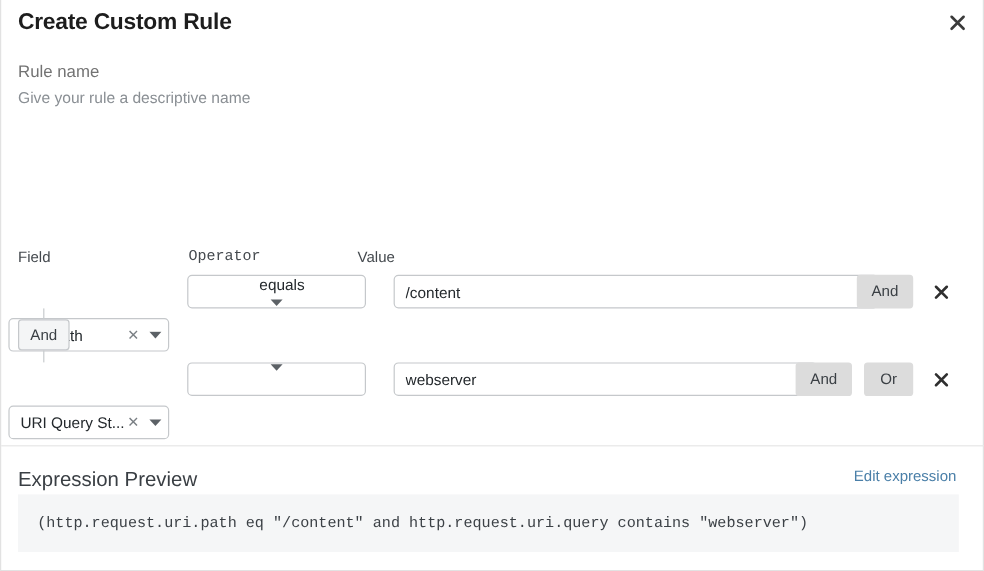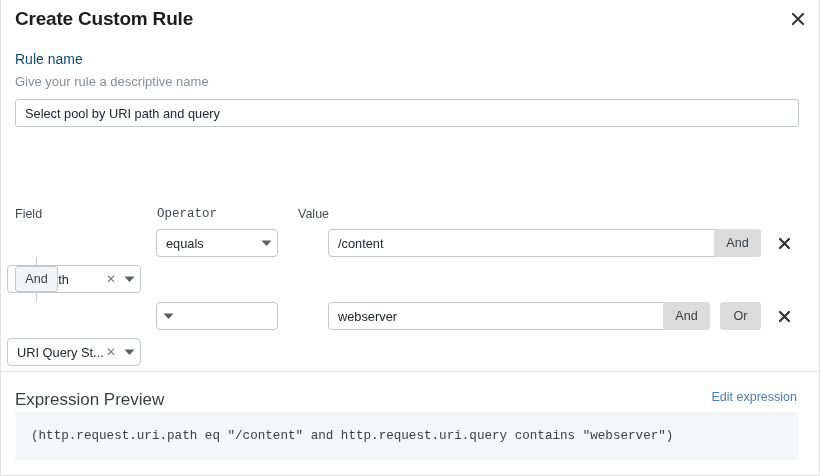--- a/index.html
+++ b/index.html
@@ -27,21 +27,21 @@
   .close-btn{
     position:absolute;right:10px;top:8px;
     width:22px;height:22px;
     display:flex;align-items:center;justify-content:center;
     cursor:pointer;background:none;border:none;padding:0;
   }
   .close-btn svg{display:block}
 
   
   .lbl{
-    position:absolute;font-size:13.5px;color:#0c4a6e;
+    position:absolute;font-size:13.5px;color:#737373;
   }
   .sublbl{
     position:absolute;font-size:13px;color:#8a8f94;
   }
   .rule-name-label{left:14px;top:51px;font-size:14px;}
   .rule-name-hint{left:14px;top:74px;}
   .rule-name-input{
     position:absolute;left:14px;top:99px;
     width:784px;height:28px;box-sizing:border-box;
     border:1px solid #c5c8cb;border-radius:3px;
@@ -80,21 +80,21 @@
     flex:1 1 auto;
   }
   .sel .clear-x{
     flex:0 0 auto;width:14px;text-align:center;
     font-size:12px;color:#7a7f84;line-height:1;
   }
   .sel .chev{
     flex:0 0 auto;width:22px;display:flex;align-items:center;justify-content:center;
   }
   .field-sel{left:6px;width:134px;margin-top:36px;}
-  .op-sel{left:155px;width:122px;}
+  .op-sel{left:155px;width:149px;flex-direction:column;}
   .op-sel .sel-text{flex:1 1 auto;}
 
   .val-input{
     position:absolute;box-sizing:border-box;height:28px;
     border:1px solid #c5c8cb;border-radius:4px;background:#fff;
     font-family:"Liberation Sans","DejaVu Sans",sans-serif;
     font-size:12.8px;color:#23282c;
     padding:0 9px;outline:none;margin-left:30px;
   }
   .val1{left:297px;width:404px;}
@@ -162,21 +162,20 @@
 
   <div class="title">Create Custom Rule</div>
   <button class="close-btn" aria-label="Close">
     <svg width="14" height="14" viewBox="0 0 14 14">
       <path d="M2 2 L12 12 M12 2 L2 12" stroke="#3b3b3b" stroke-width="2.2" stroke-linecap="round"></path>
     </svg>
   </button>
 
   <div class="lbl rule-name-label">Rule name</div>
   <div class="sublbl rule-name-hint">Give your rule a descriptive name</div>
-  <input class="rule-name-input" type="text" value="Select pool by URI path and query" style="">
 
 
   <div class="col-head col-field">Field</div>
   <div class="col-head col-operator">Operator</div>
   <div class="col-head col-value">Value</div>
 
   <div class="cond-row row1">
     <div class="sel field-sel">
       <span class="sel-text">URI Path</span>
       <span class="clear-x">✕</span>

